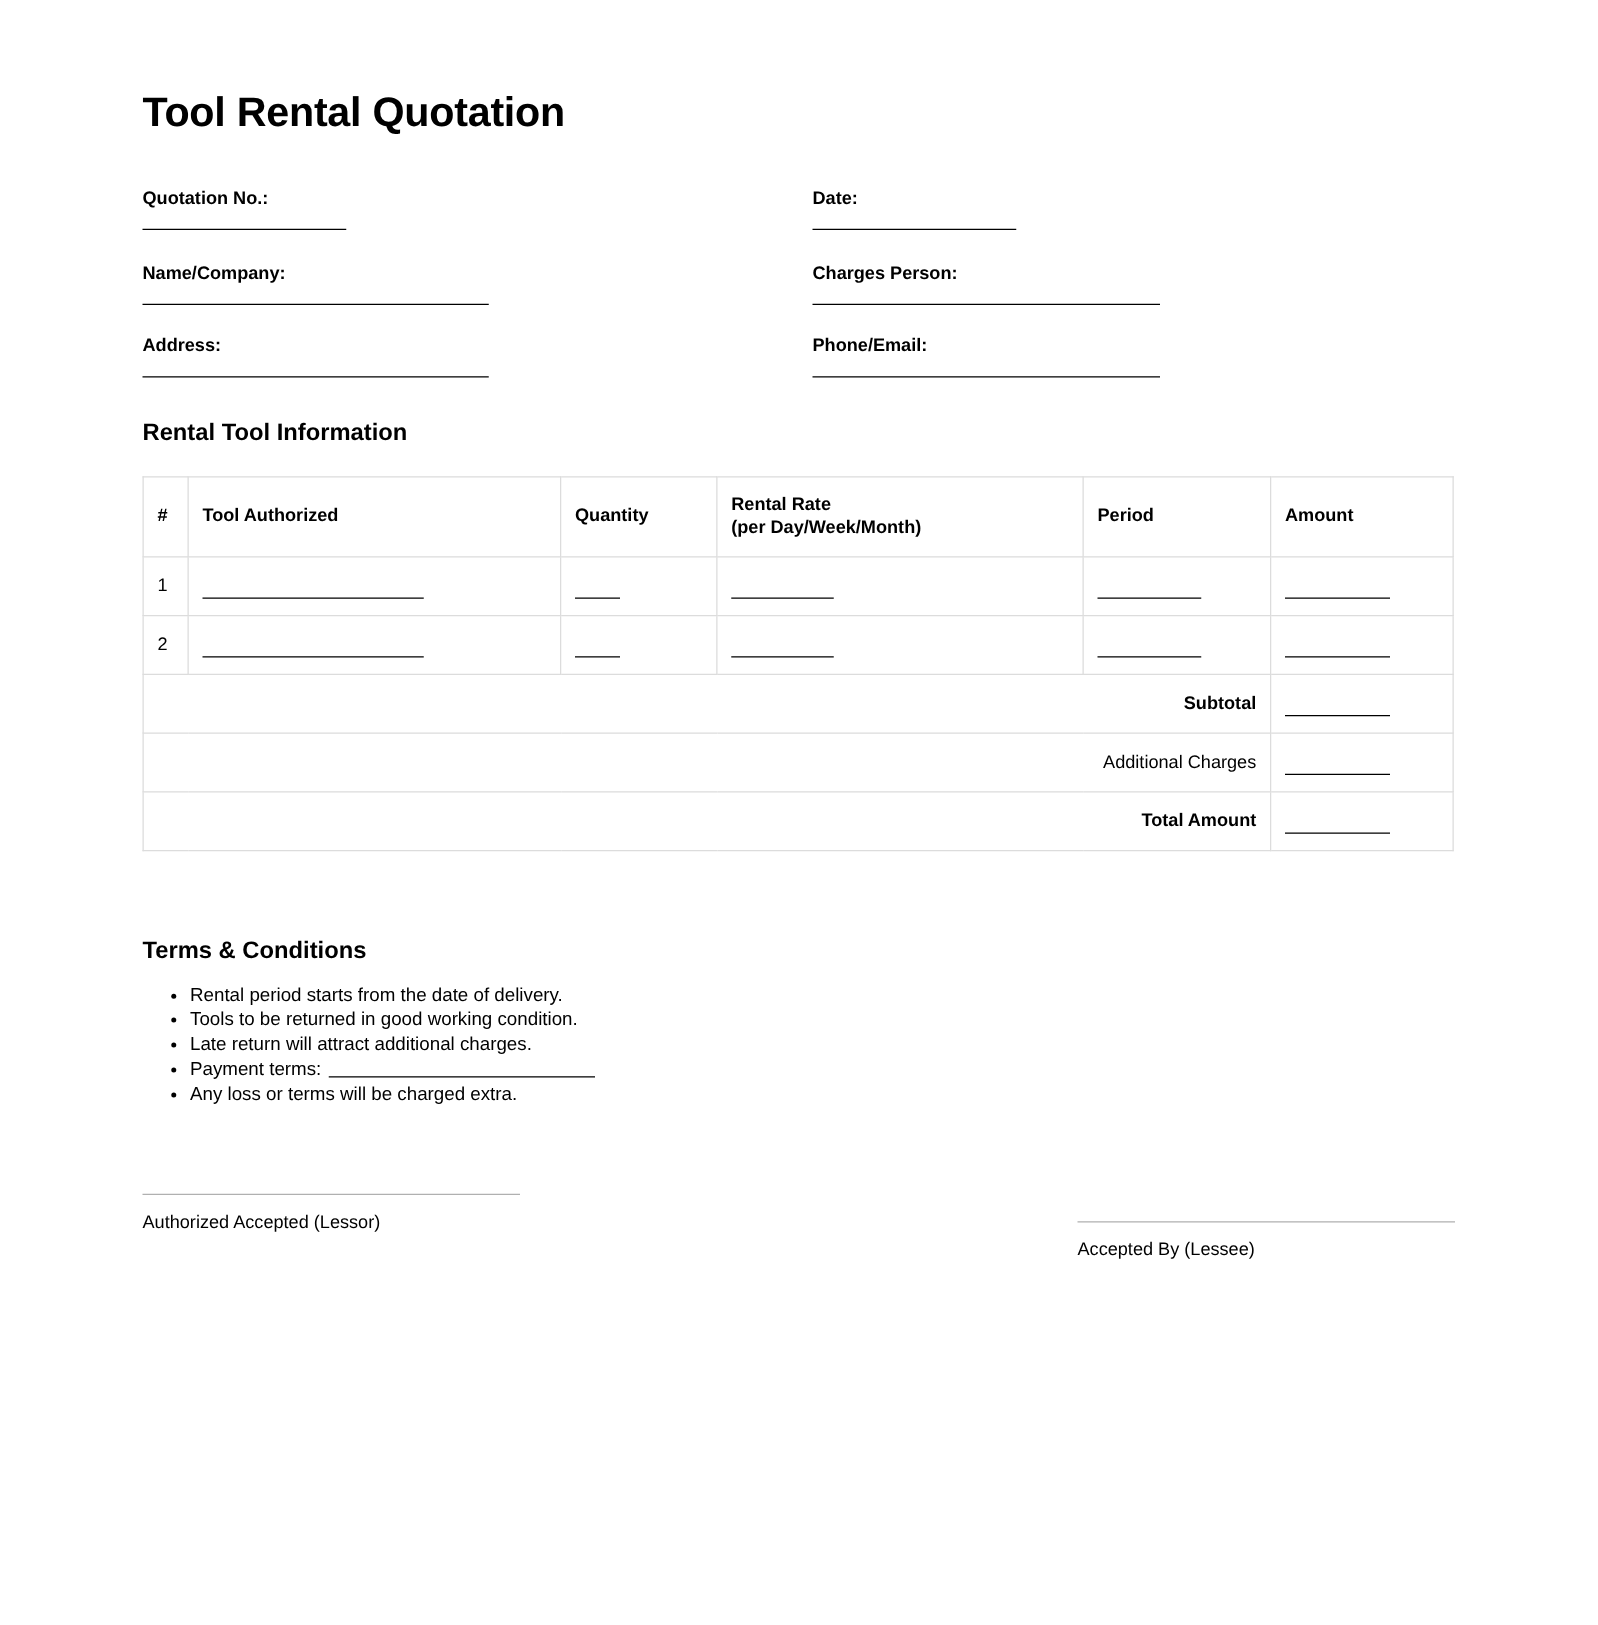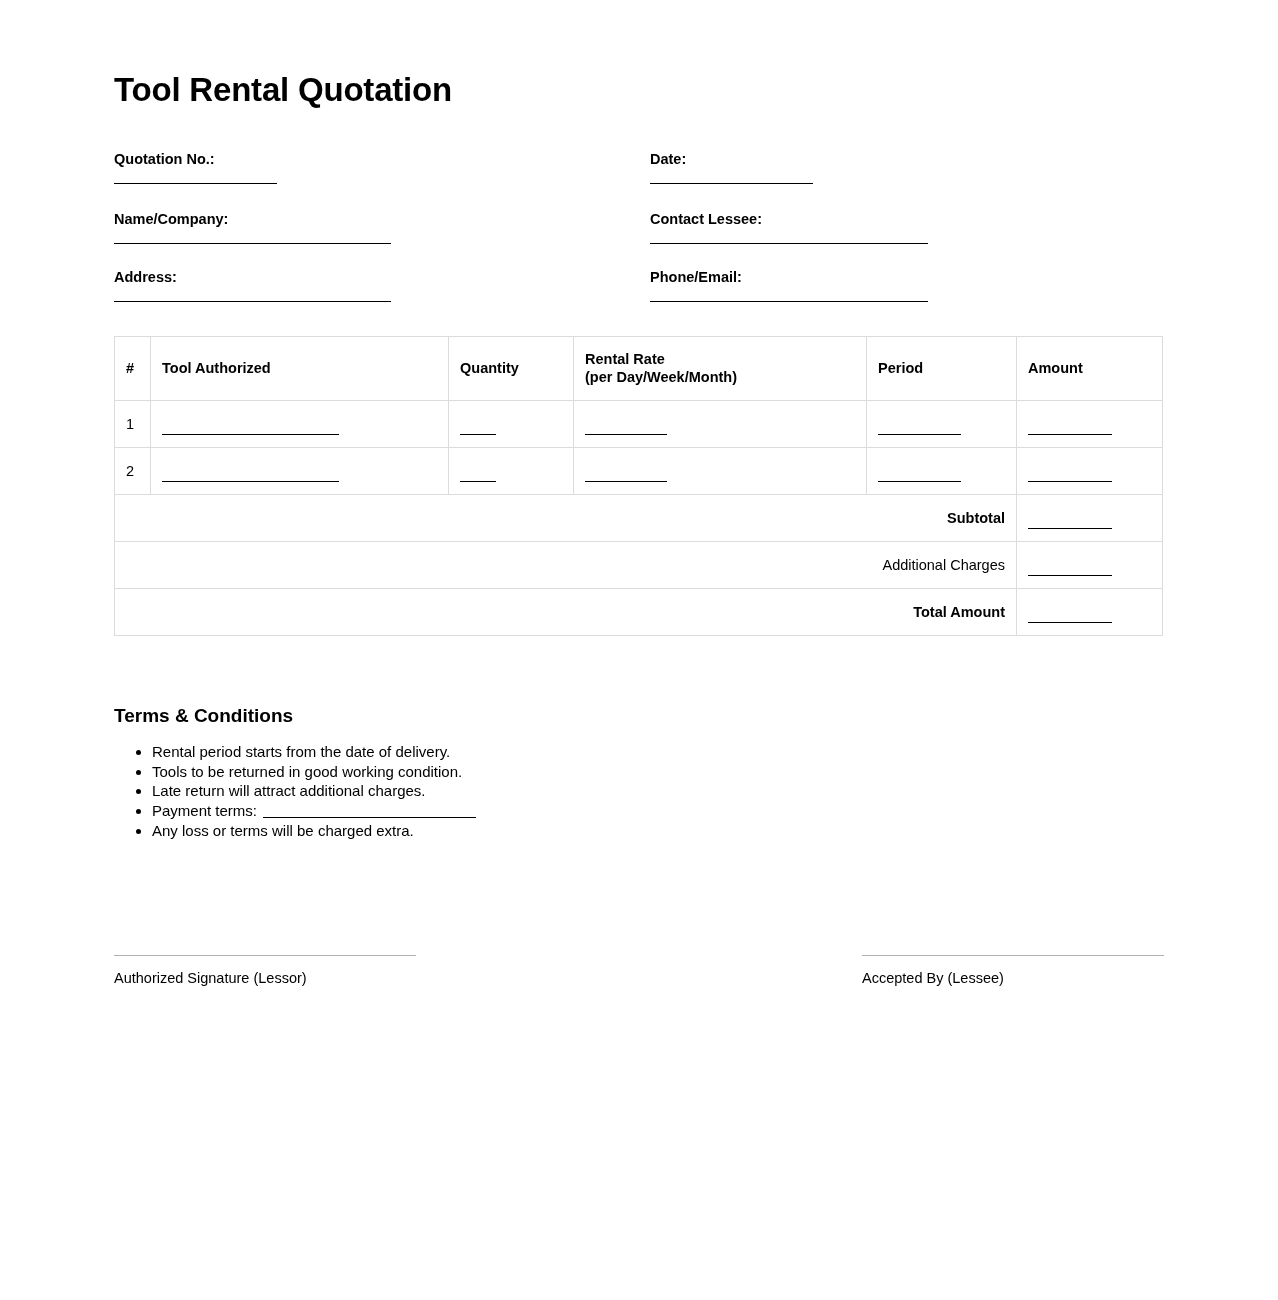--- a/index.html
+++ b/index.html
@@ -146,21 +146,21 @@
   
   .signatures {
     position: absolute;
     left: 114px;
     right: 114px;
     top: 955px;
     display: flex;
     justify-content: space-between;
   }
   .sig-box { width: 302px; }
-  .sig-box.right { text-align: left; }
+  .sig-box.right { text-align: left; margin-top: 22px; }
   .sig-rule {
     border-top: 1px solid #b0b0b0;
     height: 0;
     margin-bottom: 14px;
   }
   .sig-caption {
     font-size: 14.5px;
     line-height: 1.2;
   }
 </style>
@@ -183,38 +183,39 @@
   </div>
 
   <div class="block-lessee">
 
     <div class="field-grid field-row-gap">
       <div class="field-col">
         <span class="field-label">Name/Company:</span>
         <span class="fill-line fill-med"></span>
       </div>
       <div class="field-col right">
-        <span class="field-label">Contact Lessee:</span>
+        <span class="field-label">Charges Person:</span>
         <span class="fill-line fill-long"></span>
       </div>
     </div>
 
     <div class="field-grid">
       <div class="field-col">
         <span class="field-label">Address:</span>
         <span class="fill-line fill-med"></span>
       </div>
       <div class="field-col right">
         <span class="field-label">Phone/Email:</span>
         <span class="fill-line fill-long"></span>
       </div>
     </div>
   </div>
 
   <div style="margin-top:34px;">
+    <h2 class="section-heading">Rental Tool Information</h2>
 
     <table class="rental-table">
       <colgroup>
         <col class="col-num">
           <col class="col-desc">
           <col class="col-qty">
         <col class="col-rate">
           <col class="col-period">
           <col class="col-amount">
       </colgroup>
@@ -298,21 +299,21 @@
       <li><span>Tools to be returned in good working condition.</span></li>
       <li><span>Late return will attract additional charges.</span></li>
       <li><span>Payment terms:</span><span class="inline-fill"></span></li>
       <li><span>Any loss or terms will be charged extra.</span></li>
     </ul>
   </div>
 
   <div class="signatures">
     <div class="sig-box">
       <div class="sig-rule"></div>
-      <div class="sig-caption">Authorized Signature (Lessor)</div>
+      <div class="sig-caption">Authorized Accepted (Lessor)</div>
     </div>
     <div class="sig-box right">
       <div class="sig-rule"></div>
       <div class="sig-caption">Accepted By (Lessee)</div>
     </div>
   </div>
 
 </div>
 
 </body></html>

